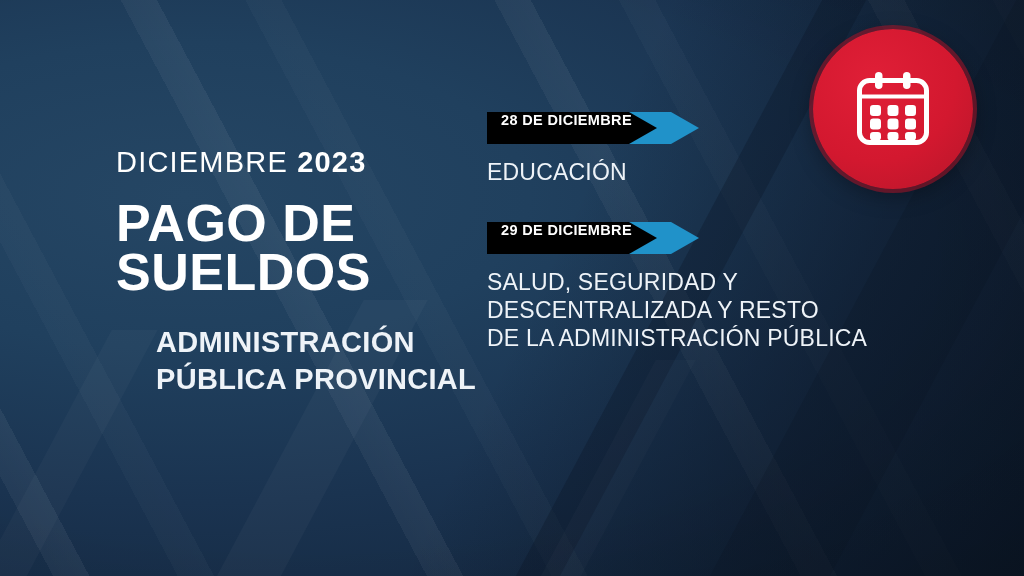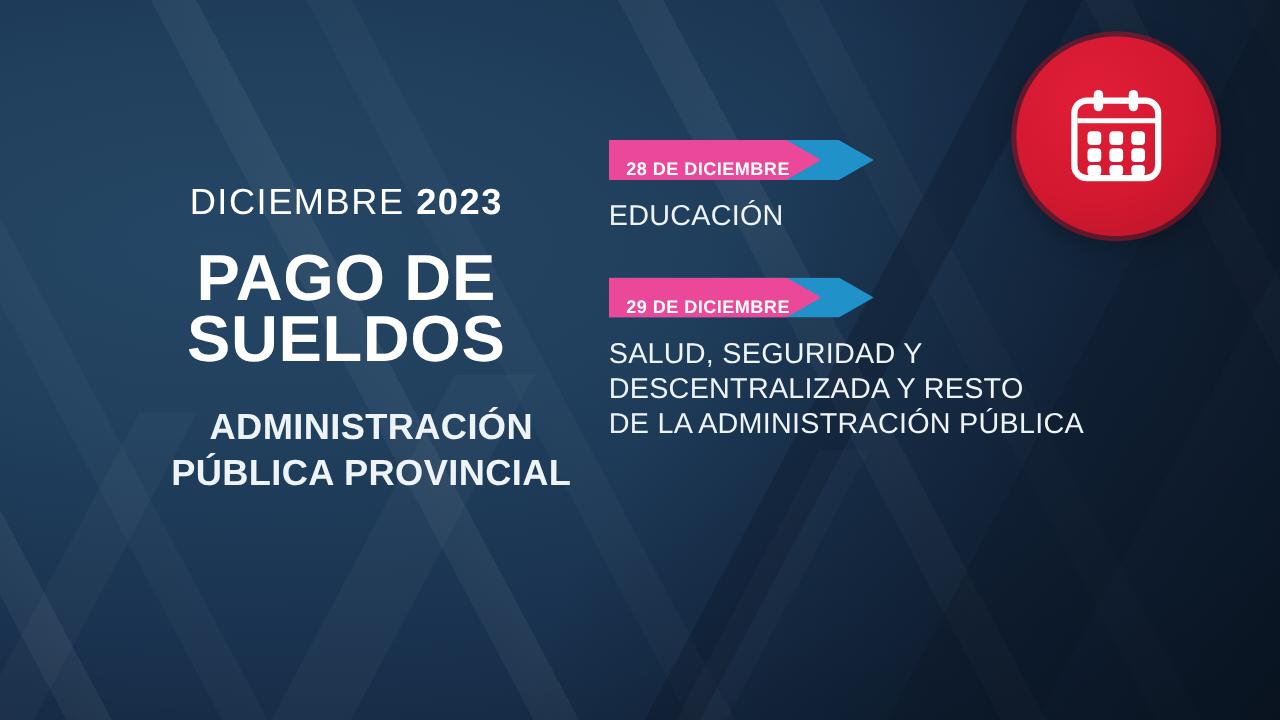--- a/index.html
+++ b/index.html
@@ -61,23 +61,22 @@
   .bg-panel.p4 { left:0px;   top:330px;  width:46px;  height:420px; background:rgba(255,255,255,0.028); }
   .bg-panel.p5 { left:560px; top:360px;  width:40px;  height:360px; background:rgba(255,255,255,0.026); }
   .bg-vignette {
     position:absolute; inset:0;
     background:radial-gradient(130% 110% at 30% 45%, rgba(0,0,0,0) 45%, rgba(0,0,0,0.22) 100%);
   }
 
   
   .left-block {
     position:absolute;
-    left:92px; top:148px;
+    left:116px; top:148px;
     width:370px;
-    text-align:center;
   }
   .kicker {
     font-size:29px;
     letter-spacing:1.2px;
     color:#ffffff;
     font-weight:400;
     line-height:1;
     white-space:nowrap;
   }
   .kicker .year { font-weight:800; }
@@ -123,24 +122,24 @@
     position:absolute;
     left:0; top:0;
     height:32px; width:212px;
     background:#2092c9;
     clip-path:polygon(0 0, 184px 0, 212px 50%, 184px 100%, 0 100%);
   }
   .badge-red {
     position:absolute;
     left:0; top:0;
     height:32px; width:170px;
-    background:#ec4899;
+    background:#000000;
     clip-path:polygon(0 0, 142px 0, 170px 50%, 142px 100%, 0 100%);
     display:flex;
-    align-items:flex-end;
+    align-items:flex-start;
   }
   .badge-label {
     padding-left:14px;
     font-size:14.5px;
     font-weight:800;
     letter-spacing:0.35px;
     color:#ffffff;
     text-transform:uppercase;
     white-space:nowrap;
   }

